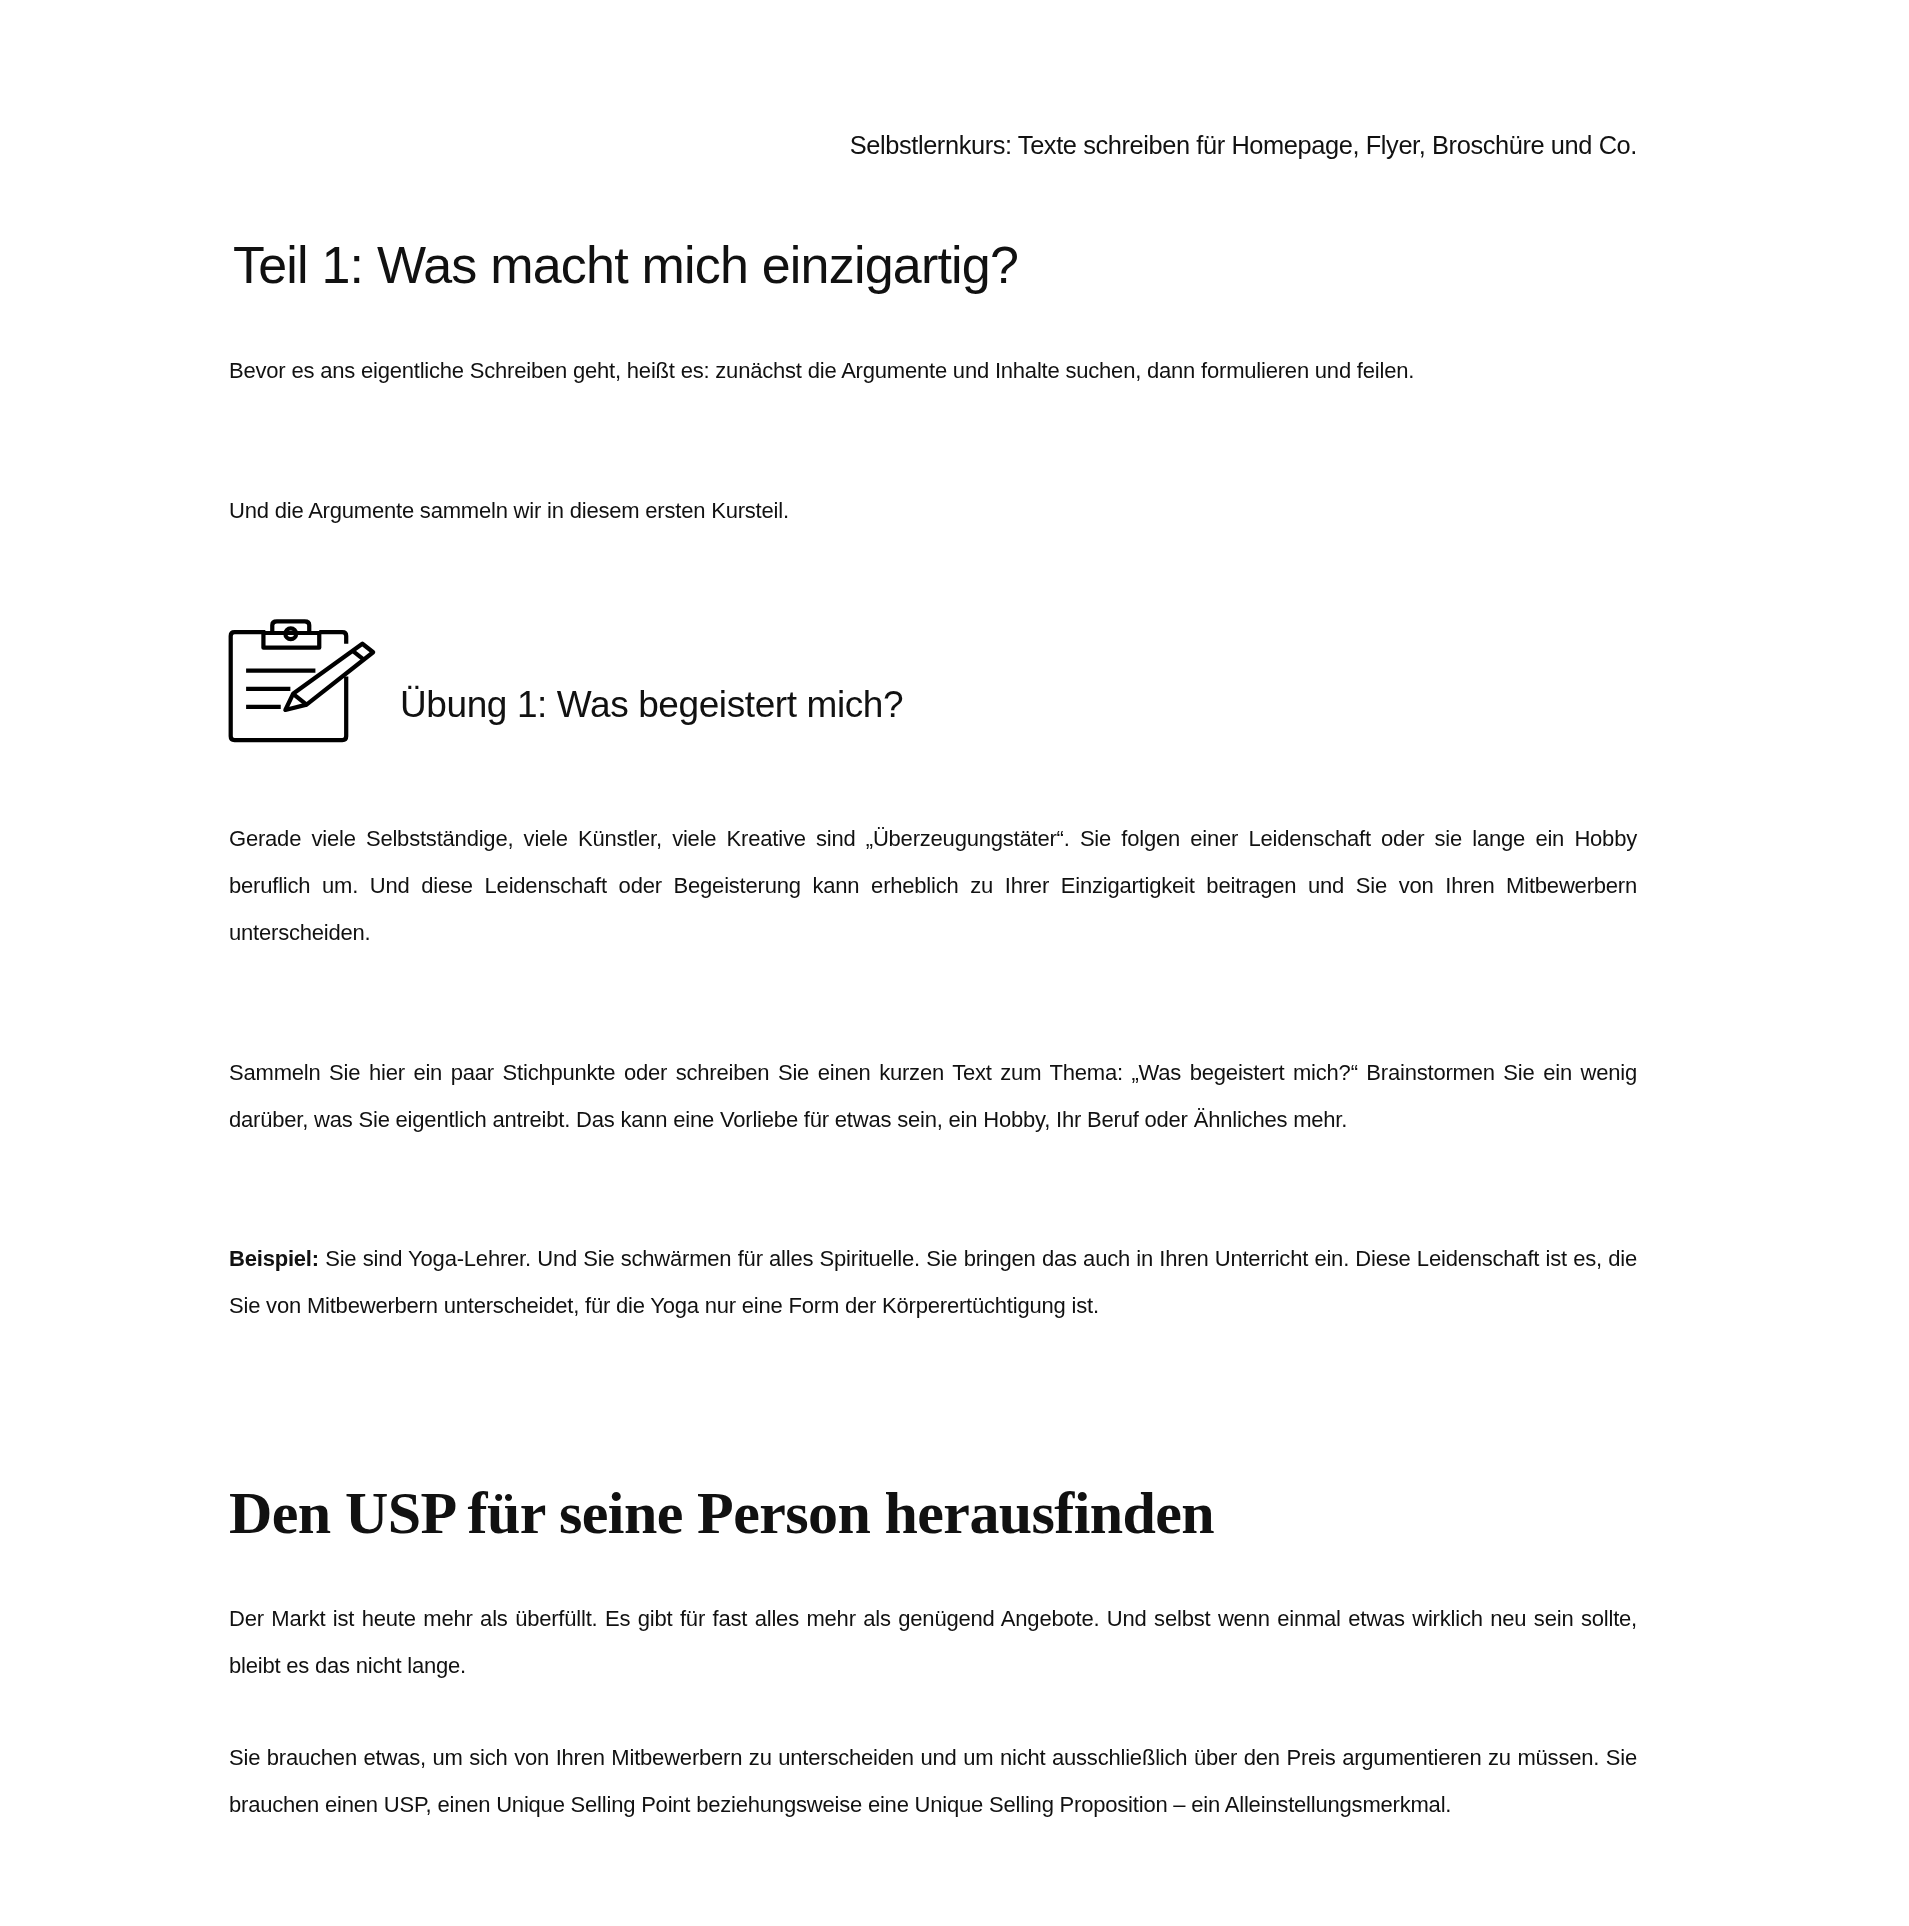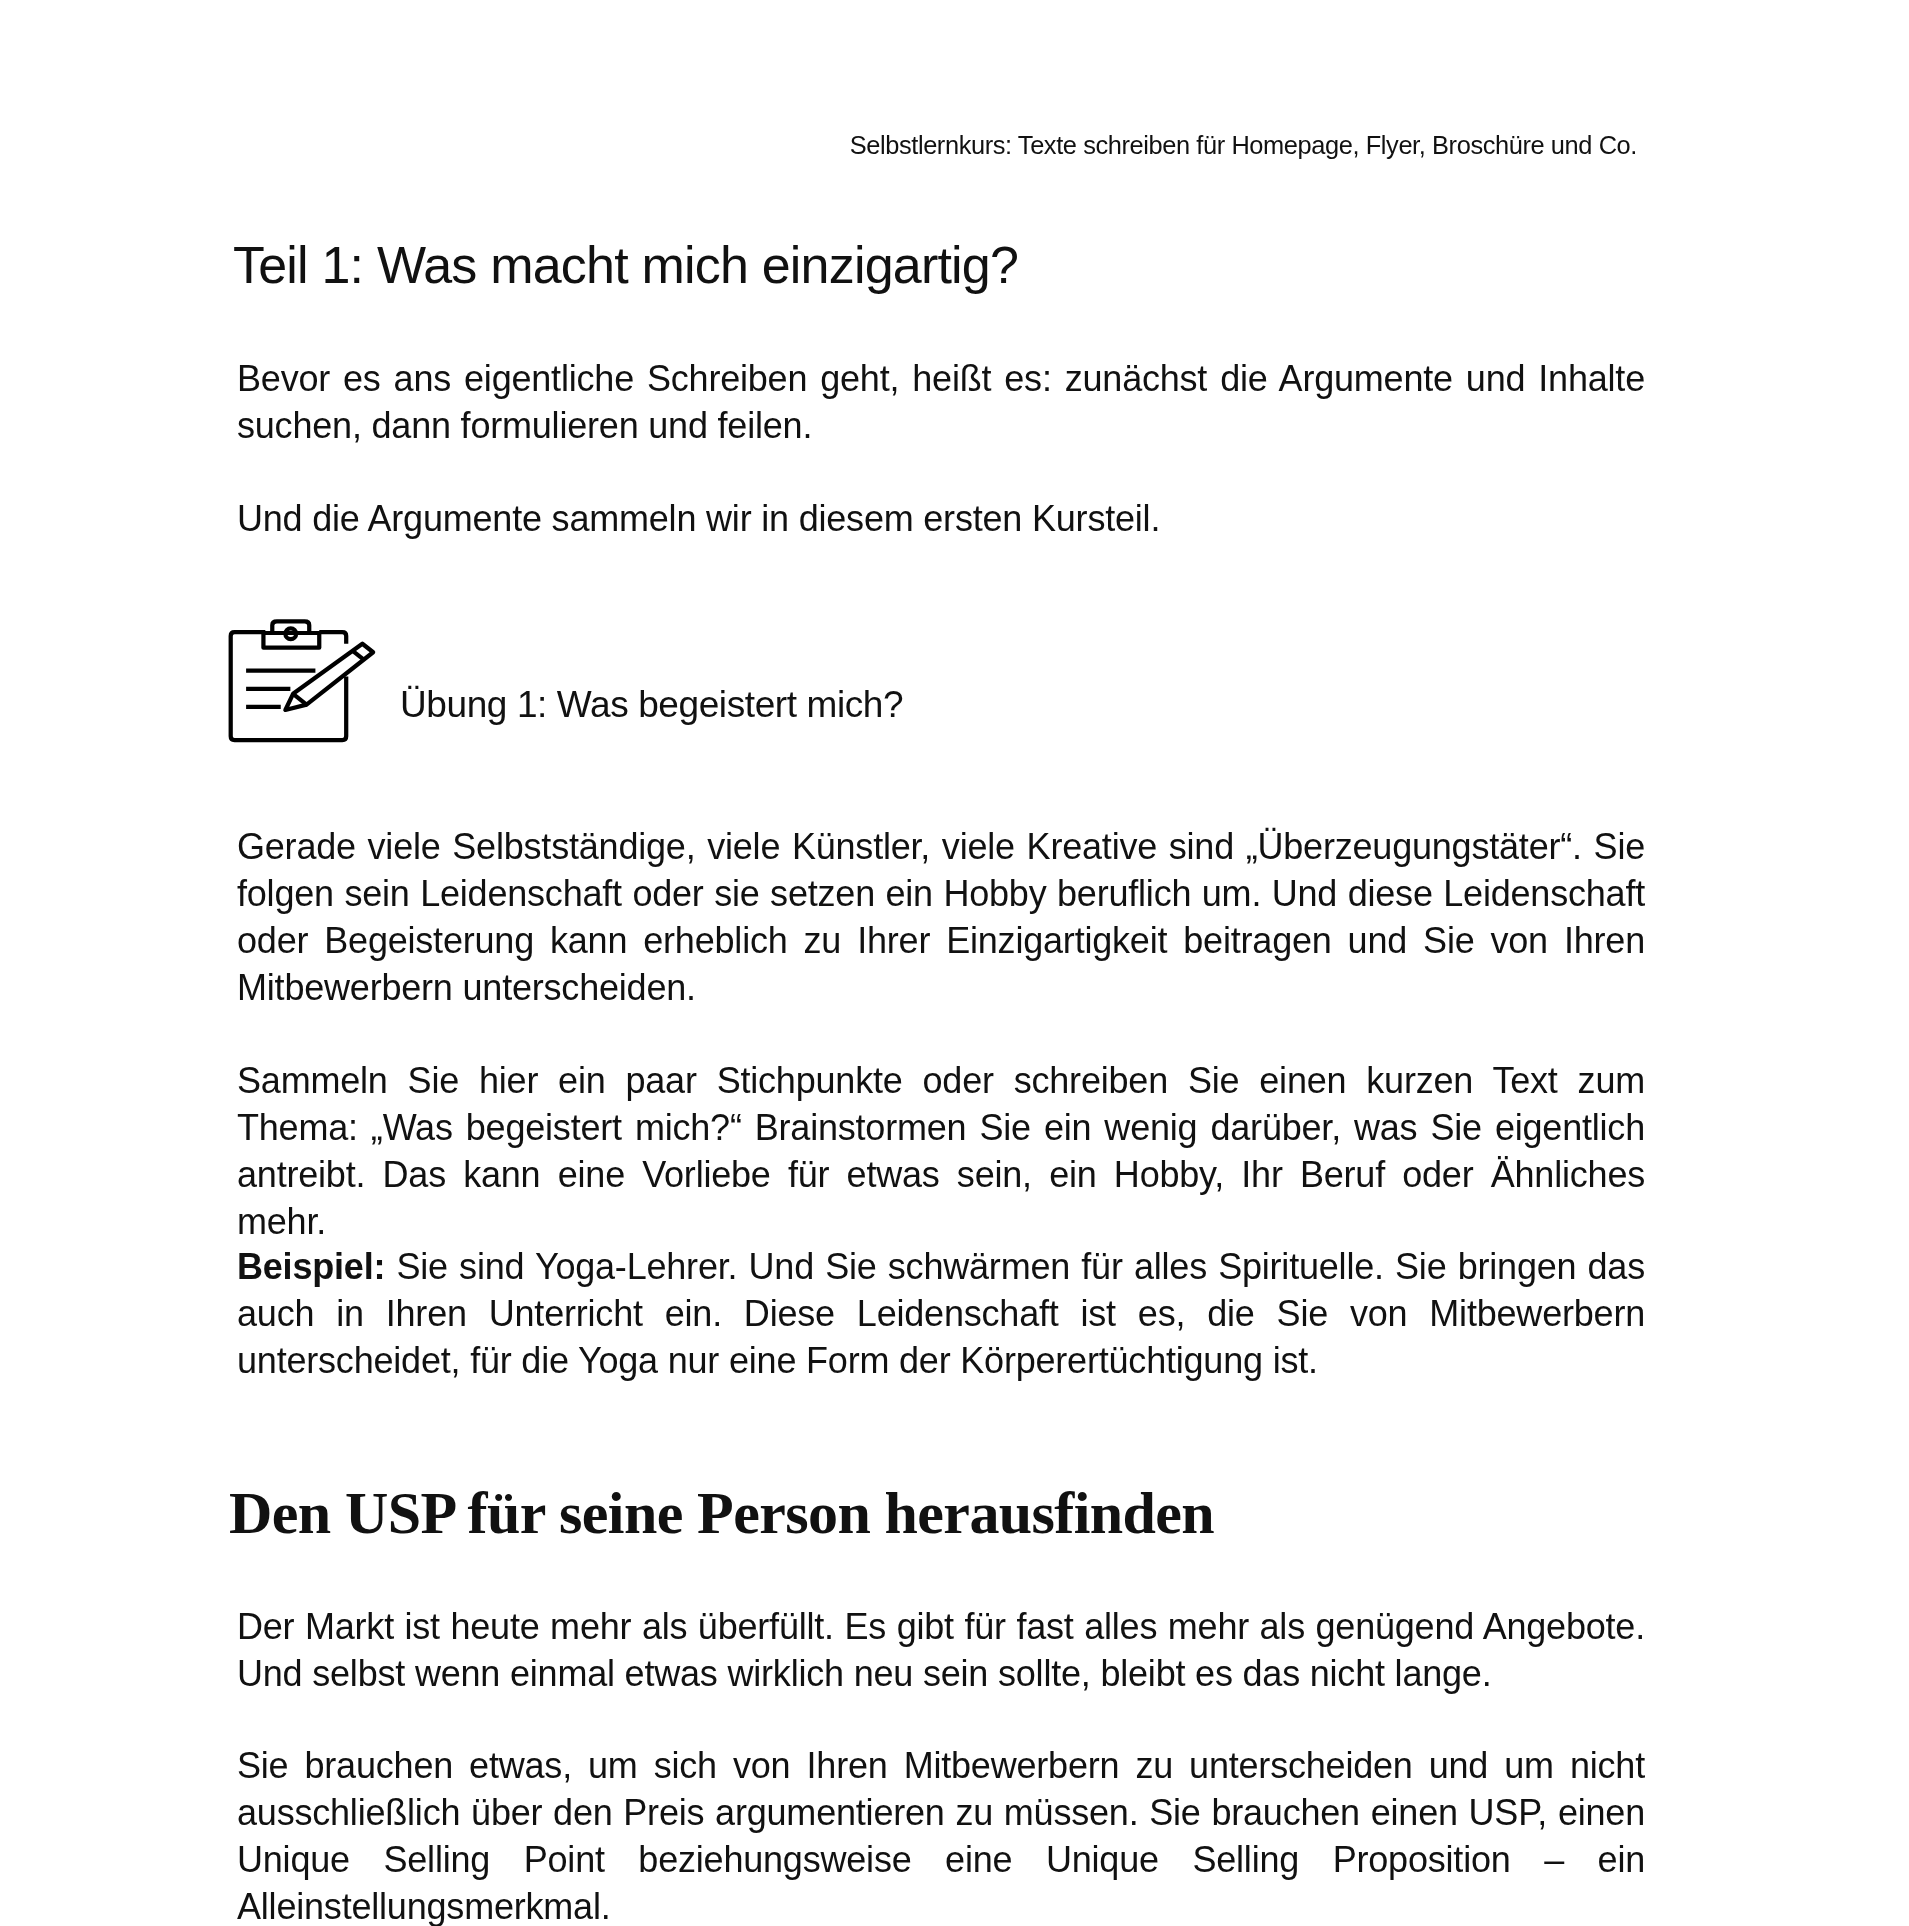--- a/index.html
+++ b/index.html
@@ -2,41 +2,41 @@
 <html style="font-size:6.2px"><head>
 <meta charset="utf-8">
 <style>
   html, body { margin:0; padding:0; background:#ffffff; }
   body { width:1910px; height:2703px; position:relative; overflow:hidden;
          font-family:"Liberation Sans", sans-serif; color:#111111; }
   .page { position:absolute; left:0; top:0; width:1910px; height:2703px; }
   .header { position:absolute; right:273px; top:131px; font-size:25.4px; letter-spacing:-0.4px;margin-left:14px; }
   .content { position:absolute; left:229px; width:1408px; top:0; }
   .h1 { position:absolute; top:231px; left:0; font-size:52px; font-weight:400; letter-spacing:-0.8px; margin:4px; white-space:nowrap; }
-  .p { position:absolute; left:0; width:1408px; font-size:36px; line-height:47px; text-align:justify; letter-spacing:-0.2px; margin:8px; }
+  .p { position:absolute; left:0; width:1408px; font-size:22px; line-height:47px; text-align:justify; letter-spacing:-0.2px; margin:0; }
   .icon { position:absolute; left:223px; top:609px; width:154px; height:135px; }
   .ex-title { position:absolute; left:400px; top:684px; font-size:37px; letter-spacing:-0.4px; white-space:nowrap; }
   .h2 { position:absolute; left:0; font-size:60px; letter-spacing:-0.6px; margin:0; white-space:nowrap;font-family:Liberation Serif, serif; }
   .bullet-item { position:absolute; left:0; width:1408px; }
   b { font-weight:700; }
 </style>
 </head>
 <body>
 
 <div class="page">
 
   <div class="header">Selbstlernkurs: Texte schreiben für Homepage, Flyer, Broschüre und Co.</div>
 
   <div class="content">
     <h1 class="h1">Teil 1: Was macht mich einzigartig?</h1>
 
     <p class="p" style="top:347px">Bevor es ans eigentliche Schreiben geht, heißt es: zunächst die Argumente und Inhalte suchen, dann formulieren und feilen.</p>
     <p class="p" style="top:487px">Und die Argumente sammeln wir in diesem ersten Kursteil.</p>
 
-    <p class="p" style="top:815px">Gerade viele Selbstständige, viele Künstler, viele Kreative sind „Überzeugungstäter“. Sie folgen sein Leidenschaft oder sie setzen ein Hobby beruflich um. Und diese Leidenschaft oder Begeisterung kann erheblich zu Ihrer Einzigartigkeit beitragen und Sie von Ihren Mitbewerbern unterscheiden.</p>
+    <p class="p" style="top:815px">Gerade viele Selbstständige, viele Künstler, viele Kreative sind „Überzeugungstäter“. Sie folgen einer Leidenschaft oder sie lange ein Hobby beruflich um. Und diese Leidenschaft oder Begeisterung kann erheblich zu Ihrer Einzigartigkeit beitragen und Sie von Ihren Mitbewerbern unterscheiden.</p>
     <p class="p" style="top:1049px">Sammeln Sie hier ein paar Stichpunkte oder schreiben Sie einen kurzen Text zum Thema: „Was begeistert mich?“ Brainstormen Sie ein wenig darüber, was Sie eigentlich antreibt. Das kann eine Vorliebe für etwas sein, ein Hobby, Ihr Beruf oder Ähnliches mehr.</p>
     <p class="p" style="top:1235px"><b>Beispiel:</b><span> Sie sind Yoga-Lehrer. Und Sie schwärmen für alles Spirituelle. Sie bringen das auch in Ihren Unterricht ein. Diese Leidenschaft ist es, die Sie von Mitbewerbern unterscheidet, für die Yoga nur eine Form der Körperertüchtigung ist.</span></p>
 
     <h2 class="h2" style="top:1479px">Den USP für seine Person herausfinden</h2>
 
     <p class="p" style="top:1595px">Der Markt ist heute mehr als überfüllt. Es gibt für fast alles mehr als genügend Angebote. Und selbst wenn einmal etwas wirklich neu sein sollte, bleibt es das nicht lange.</p>
     <p class="p" style="top:1734px">Sie brauchen etwas, um sich von Ihren Mitbewerbern zu unterscheiden und um nicht ausschließlich über den Preis argumentieren zu müssen. Sie brauchen einen USP, einen Unique Selling Point beziehungsweise eine Unique Selling Proposition – ein Alleinstellungsmerkmal.</p>
     <p class="p" style="top:1920px">Bei vielen Selbstständigen, Künstlern, Kreativen ist das ihre Person, ihre Persönlichkeit. Überlegen Sie, ob Sie sich in den folgenden Punkten irgendwie auszeichnen.</p>
 
     <div class="bullet-item" style="top:2059px">

